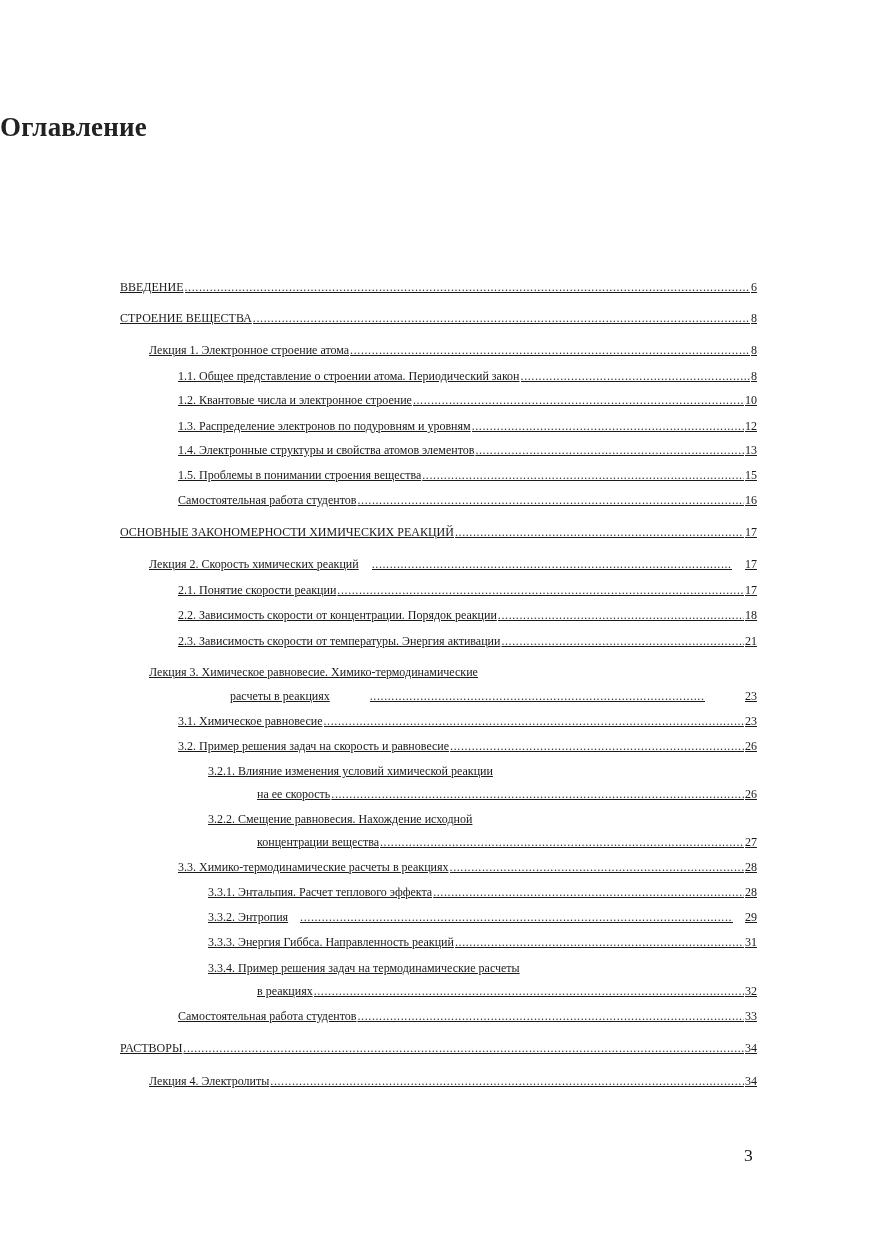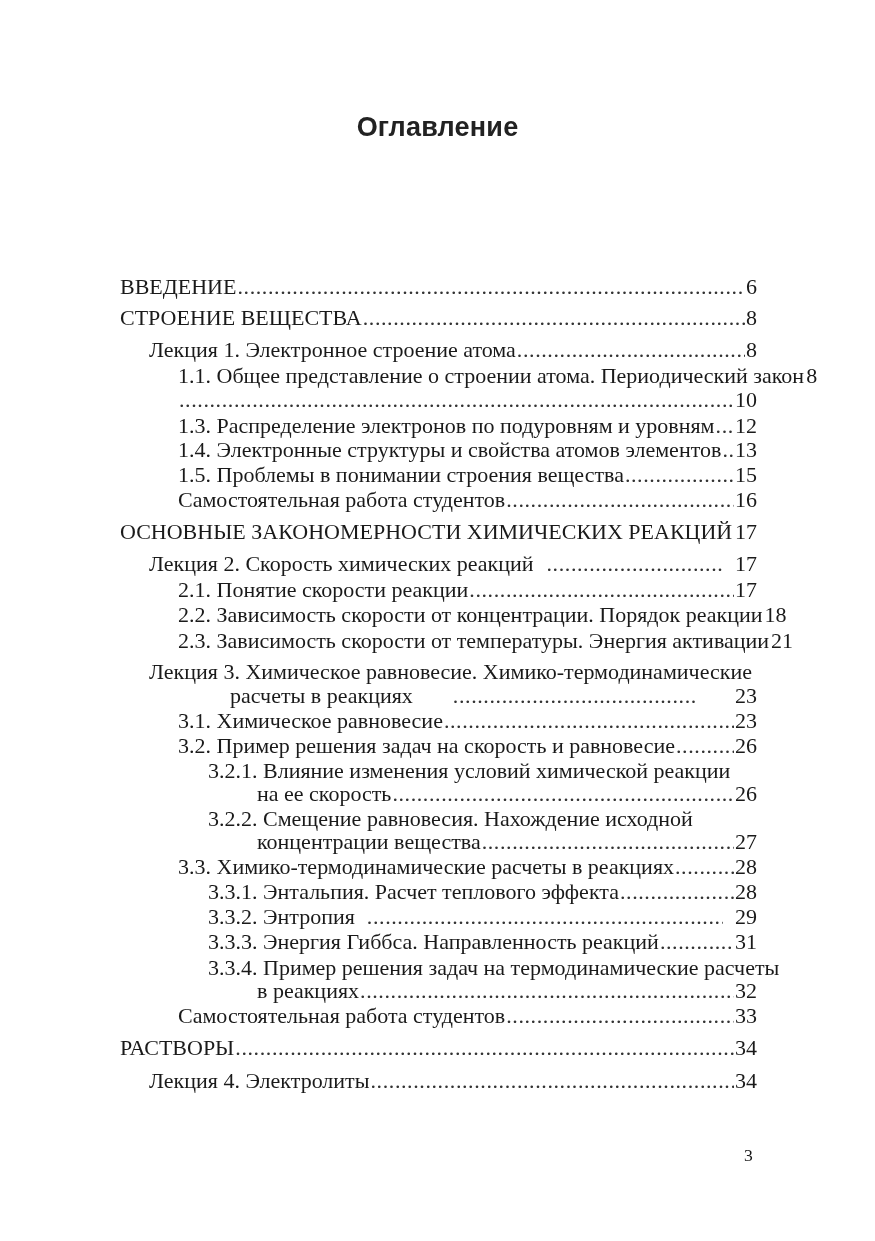--- a/index.html
+++ b/index.html
@@ -1,23 +1,23 @@
 <!DOCTYPE html>
 <html><head>
 <meta charset="utf-8">
 <style>
   html, body { margin: 0; padding: 0; background: #ffffff; }
   body { width: 875px; height: 1241px; position: relative; overflow: hidden;
          font-family: "Liberation Serif", "DejaVu Serif", serif; color: #1a1a1a; }
-  .title { position: absolute; top: 112px; left: 0; width: 875px; text-align: center;
-           font-family: Liberation Sans, sans-serif; font-weight: bold;
+  .title { position: absolute; top: 112px; left: 0; width: 875px; 
+           font-family: Liberation Serif, serif; font-weight: bold;
            font-size: 27px; letter-spacing: 0.2px; color: #222; }
   .toc { position: absolute; top: 276px; left: 120px; width: 637px; }
   .row { position: absolute; left: 0; right: 0; display: flex; align-items: baseline;
-         font-size: 22px; line-height: 22px; white-space: nowrap; }
+         font-size: 12px; line-height: 22px; white-space: nowrap; text-decoration: underline; }
   .row .txt { flex: 0 0 auto; }
   .row .dots { flex: 1 1 auto; overflow: hidden; margin: 0 1px; color: #333; letter-spacing: 0.6px; }
   .row .dots::before { content: "..........................................................................................................................................................................................................................................................."; }
   .row .pg { flex: 0 0 auto; text-align: right; }
   .page-number { position: absolute; top: 1145px; left: 744px; font-size: 17.6px; }
 </style>
 </head>
 <body>
 
 <div class="title">Оглавление</div>
@@ -38,20 +38,21 @@
     <span class="txt">Лекция 1. Электронное строение атома</span>
     <span class="dots"></span>
     <span class="pg">8</span>
   </div>
   <div class="row" style="top:89px;left:58px;">
     <span class="txt">1.1. Общее представление о строении атома. Периодический закон</span>
     <span class="dots"></span>
     <span class="pg">8</span>
   </div>
   <div class="row" style="top:113px;left:58px;">
+    <span class="txt">1.2. Квантовые числа и электронное строение</span>
     <span class="dots"></span>
     <span class="pg">10</span>
   </div>
   <div class="row" style="top:139px;left:58px;">
     <span class="txt">1.3. Распределение электронов по подуровням и уровням</span>
     <span class="dots"></span>
     <span class="pg">12</span>
   </div>
   <div class="row" style="top:163px;left:58px;">
     <span class="txt">1.4. Электронные структуры и свойства атомов элементов</span>

